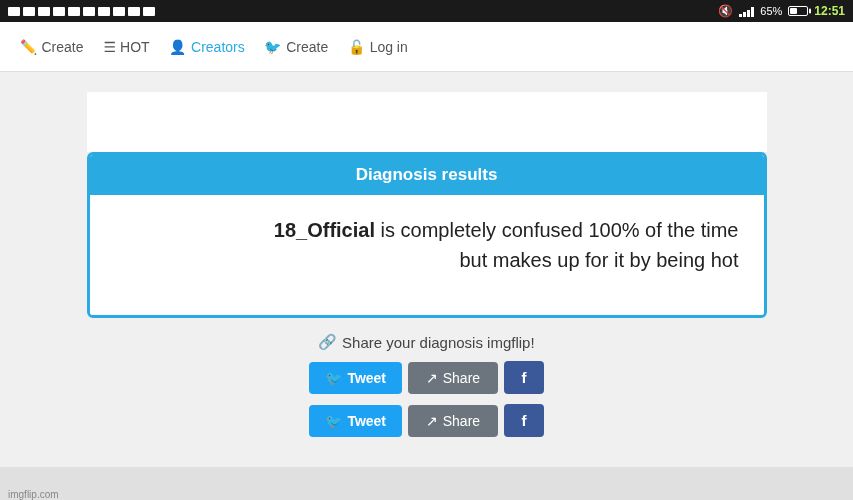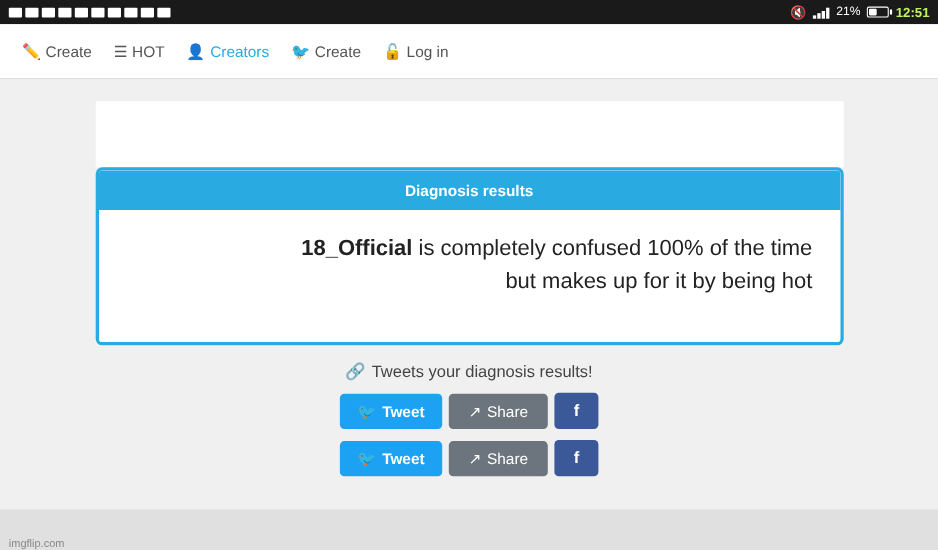--- a/index.html
+++ b/index.html
@@ -89,21 +89,21 @@
       border: 3px solid #29abe2;
       border-radius: 6px;
       overflow: hidden;
       background: white;
     }
     .diagnosis-header {
       background: #29abe2;
       padding: 10px;
       text-align: center;
       color: white;
-      font-size: 14px;
+      font-size: 17px;
       font-weight: bold;
     }
     .diagnosis-body {
       padding: 20px 25px;
       min-height: 120px;
       background: white;
     }
     .diagnosis-text {
       font-size: 20px;
       line-height: 1.5;
@@ -255,21 +255,21 @@
     <span class="mini-rect"></span>
   </div>
   <div class="status-bar-right">
     <span style="font-size:12px;">🔇</span>
     <div class="signal-bars">
       <div class="signal-bar" style="height:3px;"></div>
       <div class="signal-bar" style="height:5px;"></div>
       <div class="signal-bar" style="height:7px;"></div>
       <div class="signal-bar" style="height:10px;"></div>
     </div>
-    <span style="font-size:11px;color:white;">21%</span>
+    <span style="font-size:11px;color:white;">65%</span>
     <div class="battery-icon">
       <div class="battery-fill"></div>
     </div>
     <span style="font-size:12px;color:#bef264;font-weight:bold;">12:51</span>
   </div>
 </div>
 
 <div class="navbar">
   <div class="navbar-links">
     <span class="nav-link">
@@ -305,21 +305,21 @@
       <div class="diagnosis-text">
         <span class="username">18_Official</span><span> is completely confused 100% of the time</span><br>
         <span>but makes up for it by being hot</span>
       </div>
     </div>
   </div>
 
   <div class="bottom-section">
     <div class="share-prompt">
       <span>🔗</span>
-      <span>Tweets your diagnosis results!</span>
+      <span>Share your diagnosis imgflip!</span>
     </div>
 
     <div class="button-row">
       <button class="btn-tweet">
         <span>🐦</span>
         <span>Tweet</span>
       </button>
       <button class="btn-share">
         <span>↗</span>
         <span>Share</span>

